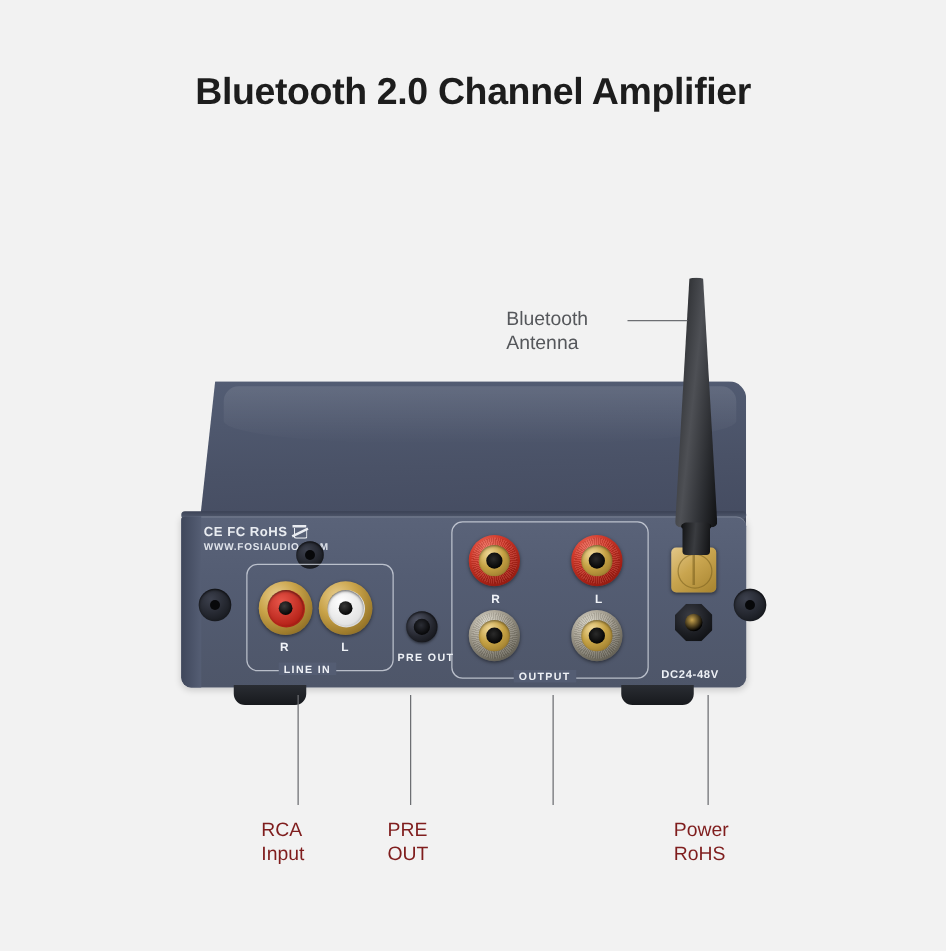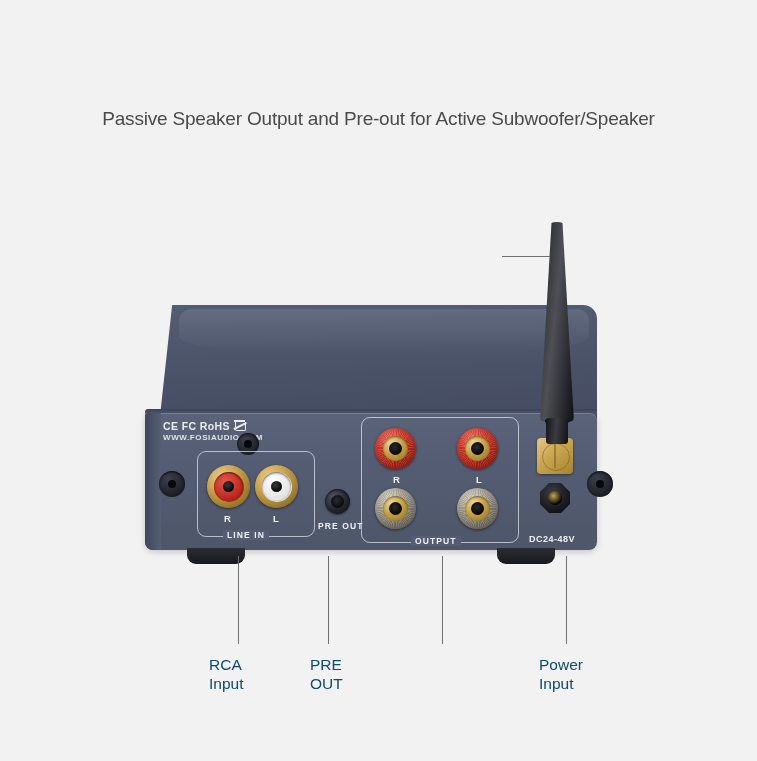--- a/index.html
+++ b/index.html
@@ -181,30 +181,30 @@
   .ant-ring{
     position:absolute;left:11px;top:197px;width:24px;height:4px;
     background:linear-gradient(90deg,#0c0d0e,#4a4c50,#0c0d0e);border-radius:2px;
   }
 
   
   .lead{position:absolute;background:#6d6f73;}
   .lead.v{width:1.3px;}
   .lead.h{height:1.3px;}
   .callout{
-    position:absolute;color:#0c4a6e;font-size:15.5px;line-height:1.25;white-space:pre-line;
+    position:absolute;color:#7f1d1d;font-size:15.5px;line-height:1.25;white-space:pre-line;
   }
   .callout.bt{font-size:15.5px;color:#55575b;text-align:left;}
 </style>
 </head>
 <body>
 
 <div class="stage">
 
-  <div class="subtitle">Passive Speaker Output and Pre-out for Active Subwoofer/Speaker</div>
+  <div class="title">Bluetooth 2.0 Channel Amplifier</div>
 
   <div class="chassis">
 
     <div class="lid">
       <div class="lid-sheen"></div>
     </div>
     <div class="face-top-edge"></div>
     <div class="face"></div>
     <div class="face-left-bevel"></div>
 
@@ -281,27 +281,29 @@
 
     <div class="screw" style="left:442px;top:166px"></div>
   </div>
 
   <div class="antenna">
     <div class="ant-rod2"></div>
     <div class="ant-ring"></div>
     <div class="ant-neck"></div>
   </div>
 
+  <div class="callout bt" style="left:405px;top:246px">Bluetooth
+Antenna</div>
   <div class="lead h" style="left:502px;top:256px;width:48px"></div>
 
   <div class="lead v" style="left:238px;top:556px;height:88px"></div>
   <div class="lead v" style="left:328px;top:556px;height:88px"></div>
   <div class="lead v" style="left:442px;top:556px;height:88px"></div>
   <div class="lead v" style="left:566px;top:556px;height:88px"></div>
 
   <div class="callout" style="left:209px;top:655px">RCA
 Input</div>
   <div class="callout" style="left:310px;top:655px">PRE
 OUT</div>
   <div class="callout" style="left:539px;top:655px">Power
-Input</div>
+RoHS</div>
 
 </div>
 
 </body></html>

